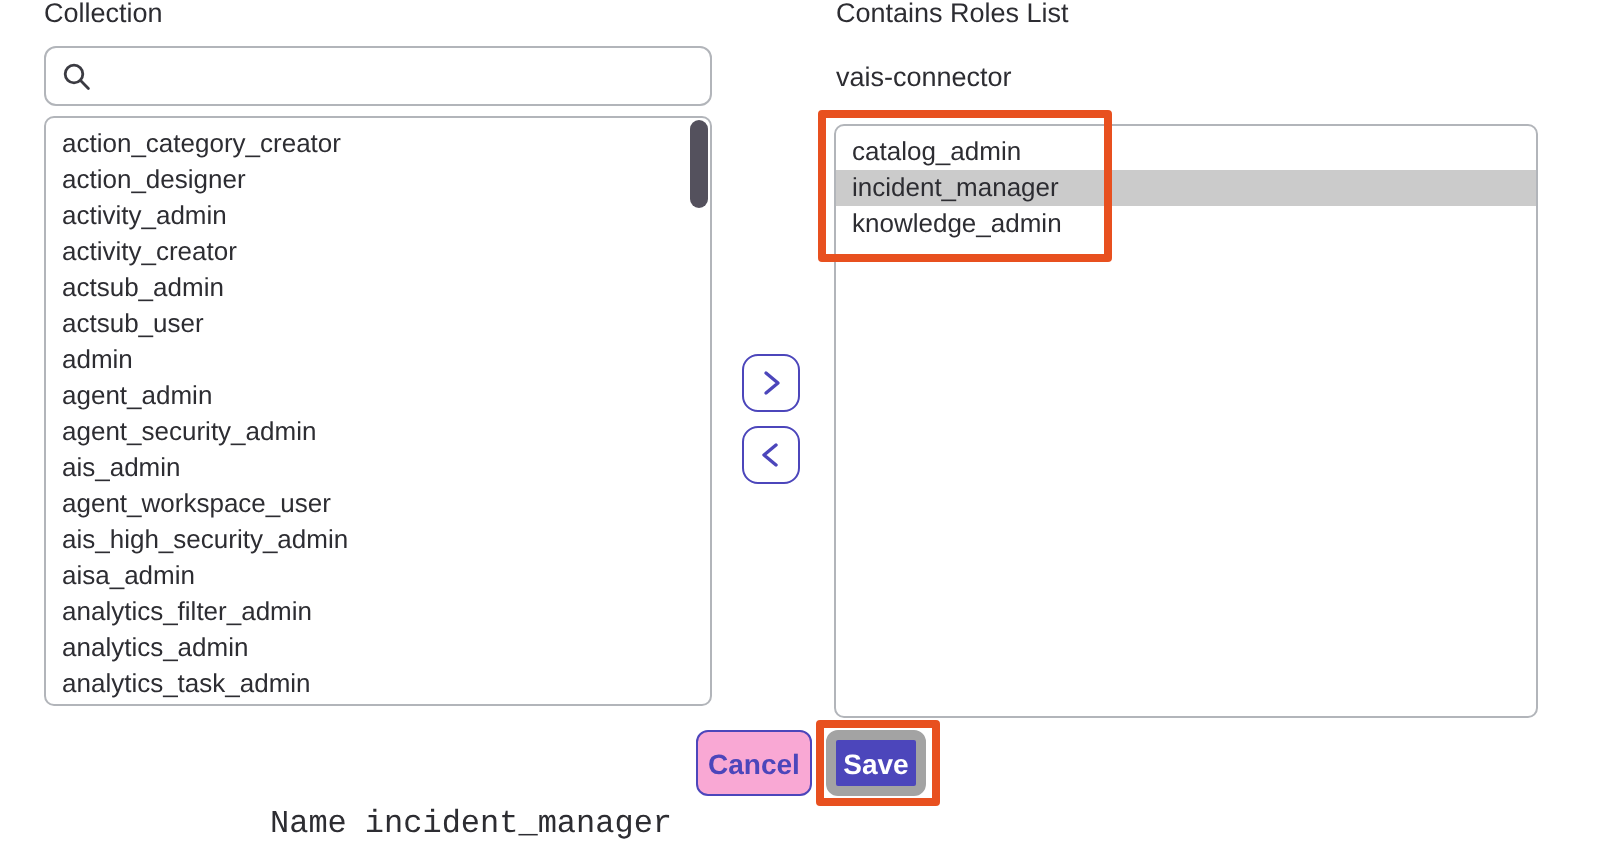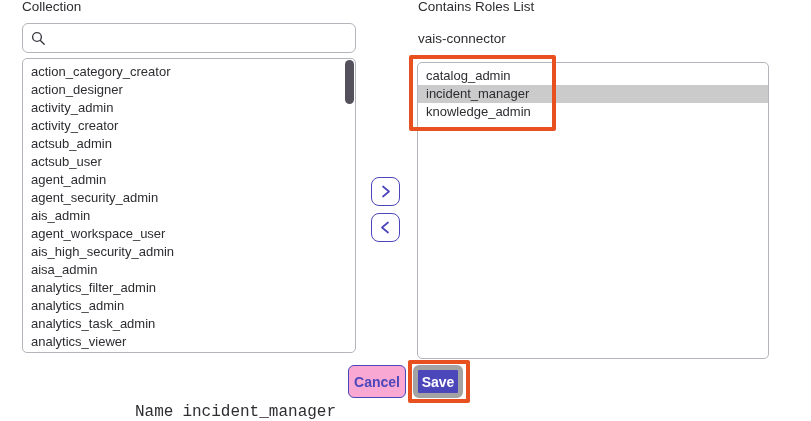--- a/index.html
+++ b/index.html
@@ -160,20 +160,21 @@
       <div class="row"><span>action_designer</span></div>
 
       <div class="row"><span>activity_admin</span></div>
 
       <div class="row"><span>activity_creator</span></div>
 
       <div class="row"><span>actsub_admin</span></div>
 
       <div class="row"><span>actsub_user</span></div>
 
+      <div class="row"><span>admin</span></div>
 
       <div class="row"><span>agent_admin</span></div>
 
       <div class="row"><span>agent_security_admin</span></div>
 
       <div class="row"><span>ais_admin</span></div>
 
       <div class="row"><span>agent_workspace_user</span></div>
 
       <div class="row"><span>ais_high_security_admin</span></div>

